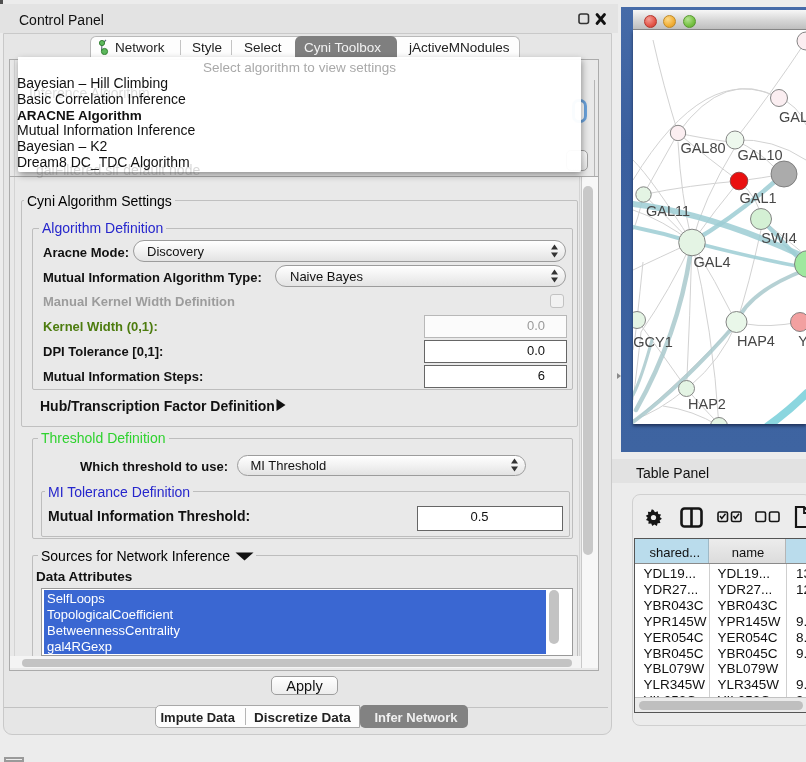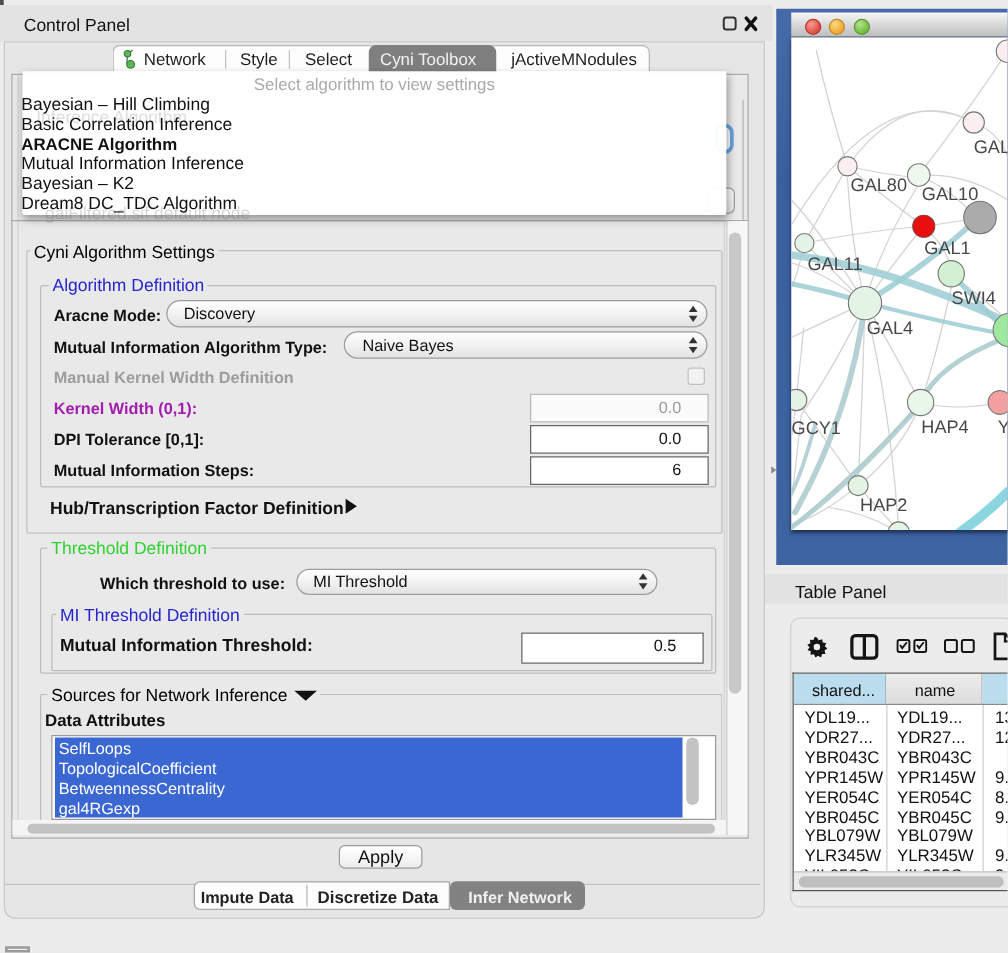--- a/index.html
+++ b/index.html
@@ -84,21 +84,21 @@
   <span class="ct" style="left:14px;">Naive Bayes</span>
   <svg class="ar" viewBox="0 0 9 14">
         <path d="M4.5 0.5 L8 5.5 L1 5.5 Z" fill="#333"></path>
         <path d="M4.5 13.5 L8 8.5 L1 8.5 Z" fill="#333"></path>
       </svg>
 </div>
 
 <div class="lbl b" style="left:43px;top:294px;color:#9c9c9c;">Manual Kernel Width Definition</div>
 <div class="abs" style="left:550px;top:293.5px;width:14px;height:14px;border:1px solid #c2c2c2;border-radius:3px;background:#f2f2f2;box-sizing:border-box;"></div>
 
-<div class="lbl b" style="left:43px;top:318.5px;color:#a21caf;">Kernel Width (0,1):</div>
+<div class="lbl b" style="left:43px;top:318.5px;color:#4d7c0f;">Kernel Width (0,1):</div>
 <div class="field dis" style="left:424px;top:315px;width:143px;height:23px;">0.0</div>
 
 <div class="lbl b" style="left:43px;top:343.5px;">DPI Tolerance [0,1]:</div>
 <div class="field" style="left:424px;top:340px;width:143px;height:23px;">0.0</div>
 
 <div class="lbl b" style="left:43px;top:368.5px;">Mutual Information Steps:</div>
 <div class="field" style="left:424px;top:365px;width:143px;height:23px;">6</div>
 
 <div class="lbl" style="left:40px;top:397.5px;font-size:14px;font-weight:bold;">Hub/Transcription Factor Definition</div>
 <svg class="abs" style="left:275px;top:398px;" width="12" height="14" viewBox="0 0 12 14">
@@ -111,24 +111,24 @@
 <div class="lbl b" style="left:80px;top:459px;">Which threshold to use:</div>
 <div class="combo" style="left:236.5px;top:454.5px;width:289.5px;height:21.5px;">
   <span class="ct" style="left:13px;">MI Threshold</span>
   <svg class="ar" viewBox="0 0 9 14">
         <path d="M4.5 0.5 L8 5.5 L1 5.5 Z" fill="#333"></path>
         <path d="M4.5 13.5 L8 8.5 L1 8.5 Z" fill="#333"></path>
       </svg>
 </div>
 
 <div class="gbox" style="left:40.5px;top:490.5px;width:529px;height:46px;"></div>
-<div class="gtitle" style="left:45px;top:483.5px;font-size:14px;color:#2626cc;">MI Threshold Definition</div>
+<div class="gtitle" style="left:45px;top:483.5px;font-size:14px;color:#2626cc;">MI Tolerance Definition</div>
 
 <div class="lbl b" style="left:48px;top:507.5px;font-size:14px;">Mutual Information Threshold:</div>
-<div class="field" style="left:417px;top:506px;width:146px;height:25px;">0.5</div>
+<div class="field" style="left:417px;top:506px;width:146px;height:25px;text-align:center;">0.5</div>
 
 <div class="gbox" style="left:32px;top:555px;width:546px;height:113px;border-bottom:none;"></div>
 <div class="gtitle" style="left:38px;top:547.5px;font-size:14px;">Sources for Network Inference&nbsp;&nbsp;&nbsp;&nbsp;&nbsp;&nbsp;</div>
 <svg class="abs" style="left:235px;top:551.5px;" width="19" height="9" viewBox="0 0 19 9">
       <path d="M0.5 0.5 L18.5 0.5 L9.5 8.5 Z" fill="#111"></path>
     </svg>
 
 <div class="lbl b" style="left:36px;top:569px;font-size:13.5px;">Data Attributes</div>
 
 <div class="abs" style="left:41px;top:588px;width:532px;height:68px;background:#fff;border:1px solid #999;box-sizing:border-box;"></div>

